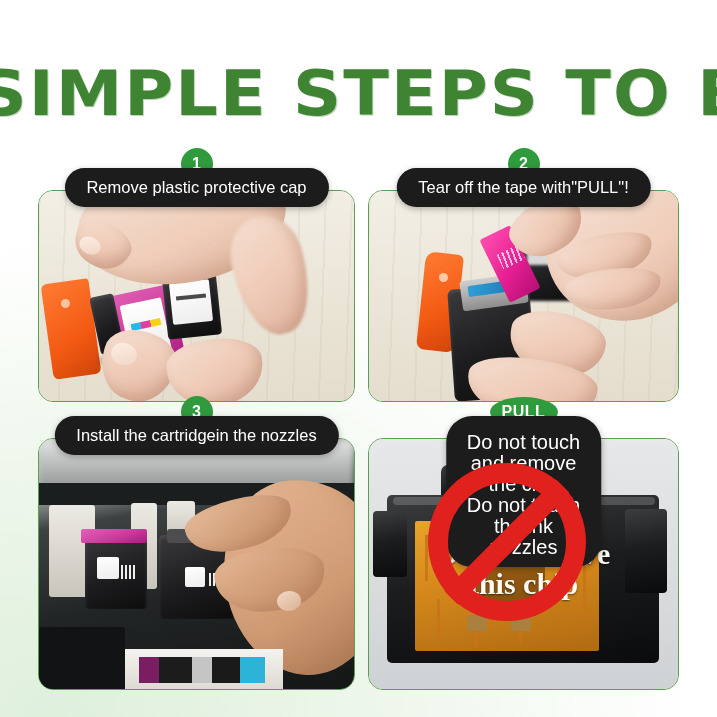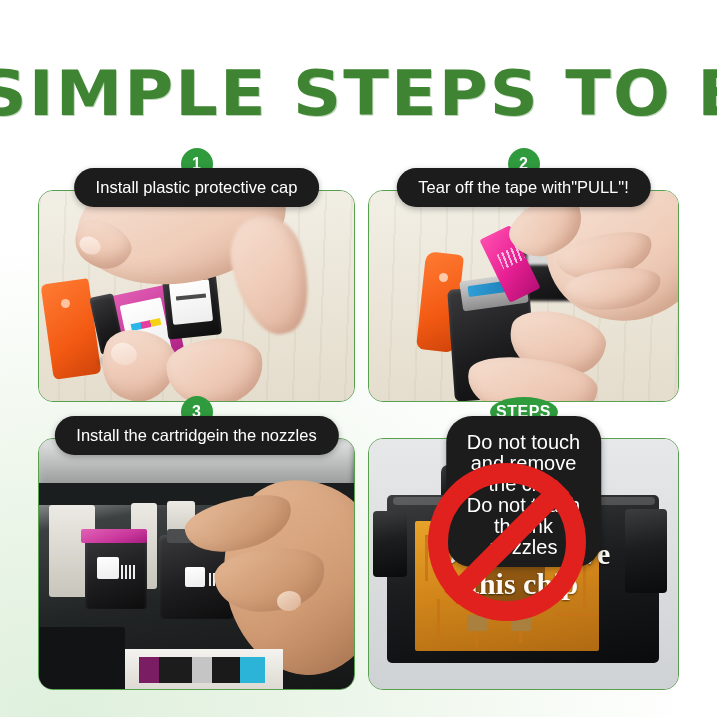--- a/index.html
+++ b/index.html
@@ -255,21 +255,21 @@
         <div class="palm sh" style="left:38px;top:-26px;width:210px;height:118px;transform:rotate(-7deg);"></div>
         <div class="finger sh" style="left:34px;top:32px;width:58px;height:44px;transform:rotate(28deg);"></div>
         <div class="nail sh" style="left:40px;top:46px;width:22px;height:17px;transform:rotate(24deg);"></div>
         <div class="finger sh" style="left:62px;top:140px;width:74px;height:70px;transform:rotate(16deg);"></div>
         <div class="nail sh" style="left:72px;top:152px;width:26px;height:22px;transform:rotate(16deg);"></div>
         <div class="finger sh" style="left:128px;top:148px;width:96px;height:66px;transform:rotate(-6deg);"></div>
         <div class="finger sh blur" style="left:196px;top:24px;width:72px;height:120px;transform:rotate(-14deg);"></div>
       </div>
 
       <div class="badge">1</div>
-      <div class="pill">Install plastic protective cap</div>
+      <div class="pill">Remove plastic protective cap</div>
     </div>
 
     <div class="cell c2">
       <div class="photo">
         <div class="desk"></div>
 
         <div class="orangecap sh" style="left:52px;top:62px;width:38px;height:98px;transform:rotate(6deg);border-radius:10px 6px 8px 8px;"></div>
         <div class="sh" style="left:70px;top:82px;width:9px;height:9px;border-radius:50%;background:#ffd9bf;opacity:.85;"></div>
 
         <div class="cart-black sh blur" style="left:152px;top:52px;width:66px;height:58px;"></div>
@@ -366,21 +366,21 @@
 
         <div class="chiptext" style="top:100px;font-size:30px;">Don't remove</div>
         <div class="chiptext" style="top:130px;font-size:30px;">this chip</div>
 
         <div class="no-wrap" style="left:59px;top:24px;">
           <div class="no-sign" style="left:0;top:0;"></div>
           <div class="no-bar"></div>
         </div>
       </div>
 
-      <div class="badge note">STEPS</div>
+      <div class="badge note">PULL</div>
       <div class="pill two-line">
         <span class="ln">Do not touch and remove the chip</span>
         <span class="ln">Do not touch the ink nozzles</span>
       </div>
     </div>
 
   </div>
 </div>
 
 </body></html>

